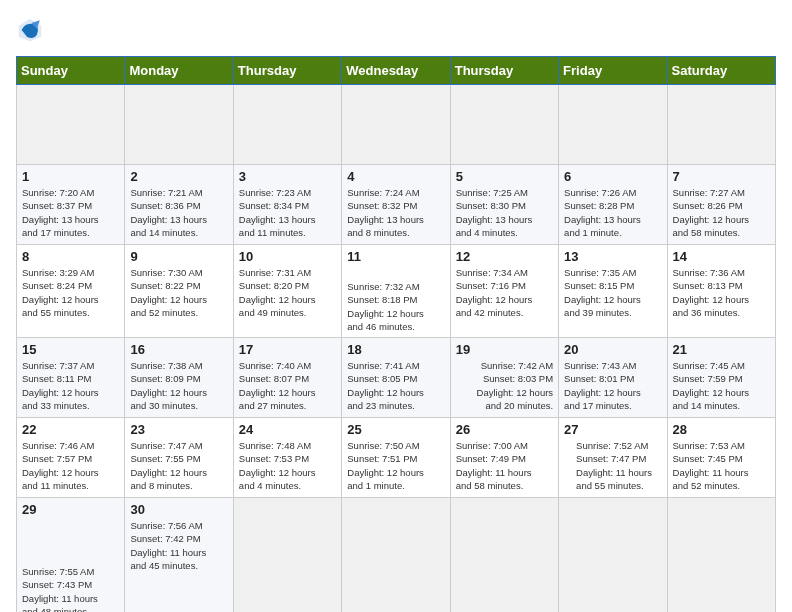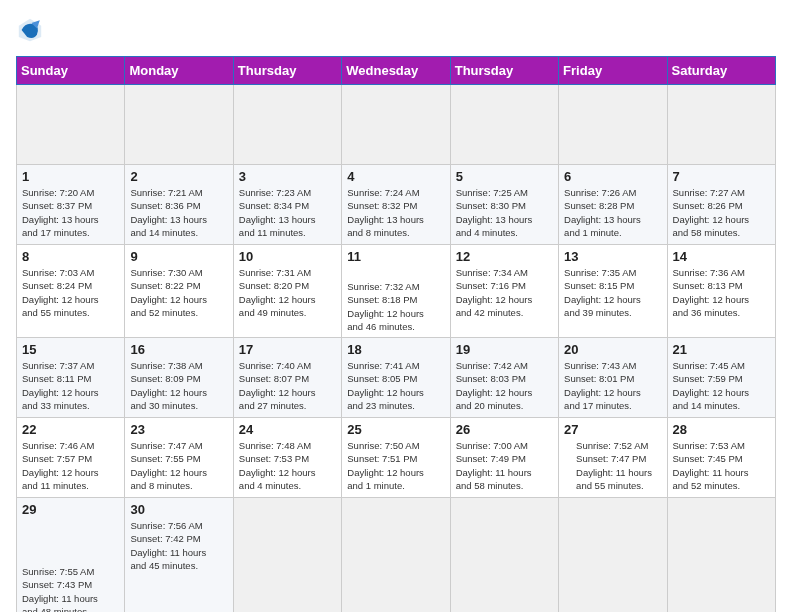--- a/index.html
+++ b/index.html
@@ -45,21 +45,21 @@
     .location {
       font-size: 14px;
       color: #555;
     }
     table {
       width: 100%;
       border-collapse: collapse;
       font-size: 10.5px;
     }
     thead th {
-      background: #a21caf;
+      background: #4d7c0f;
       color: #fff;
       padding: 6px 4px;
       text-align: left;
       font-size: 13px;
       font-weight: bold;
       border: 1px solid #2a6fc0;
     }
     tbody td {
       border: 1px solid #ccc;
       vertical-align: top;
@@ -178,21 +178,21 @@
           <span class="day-num">7</span>
           <div class="day-info" style="white-space: pre-line;">Sunrise: 7:27 AM
 Sunset: 8:26 PM
 Daylight: 12 hours
 and 58 minutes.</div>
         </td>
       </tr>
       <tr>
         <td>
           <span class="day-num">8</span>
-          <div class="day-info" style="white-space: pre-line;">Sunrise: 7:03 AM
+          <div class="day-info" style="white-space: pre-line;">Sunrise: 3:29 AM
 Sunset: 8:24 PM
 Daylight: 12 hours
 and 55 minutes.</div>
         </td>
         <td>
           <span class="day-num">9</span>
           <div class="day-info" style="white-space: pre-line;">Sunrise: 7:30 AM
 Sunset: 8:22 PM
 Daylight: 12 hours
 and 52 minutes.</div>
@@ -257,21 +257,21 @@
         </td>
         <td>
           <span class="day-num">18</span>
           <div class="day-info" style="white-space: pre-line;">Sunrise: 7:41 AM
 Sunset: 8:05 PM
 Daylight: 12 hours
 and 23 minutes.</div>
         </td>
         <td>
           <span class="day-num">19</span>
-          <div class="day-info" style="white-space: pre-line;">Sunrise: 7:42 AM
+          <div class="day-info" style="white-space: pre-line; text-align: right;">Sunrise: 7:42 AM
 Sunset: 8:03 PM
 Daylight: 12 hours
 and 20 minutes.</div>
         </td>
         <td>
           <span class="day-num">20</span>
           <div class="day-info" style="white-space: pre-line;">Sunrise: 7:43 AM
 Sunset: 8:01 PM
 Daylight: 12 hours
 and 17 minutes.</div>

